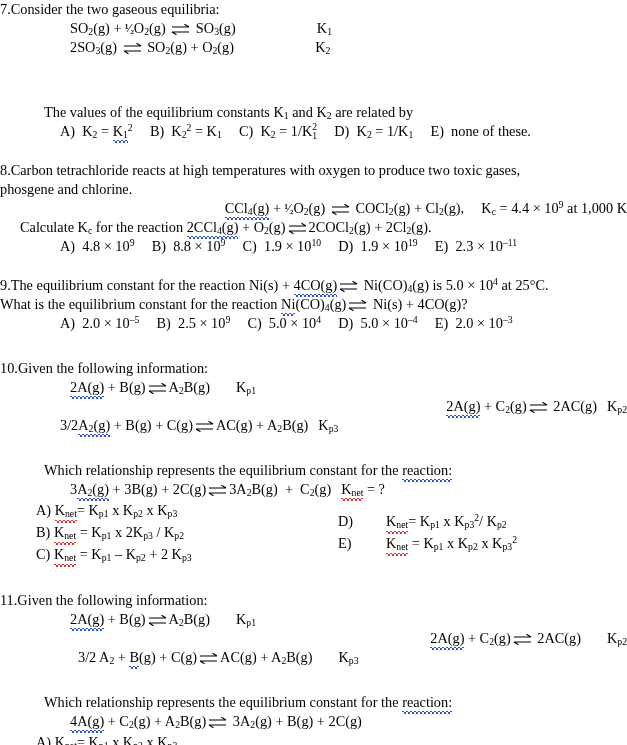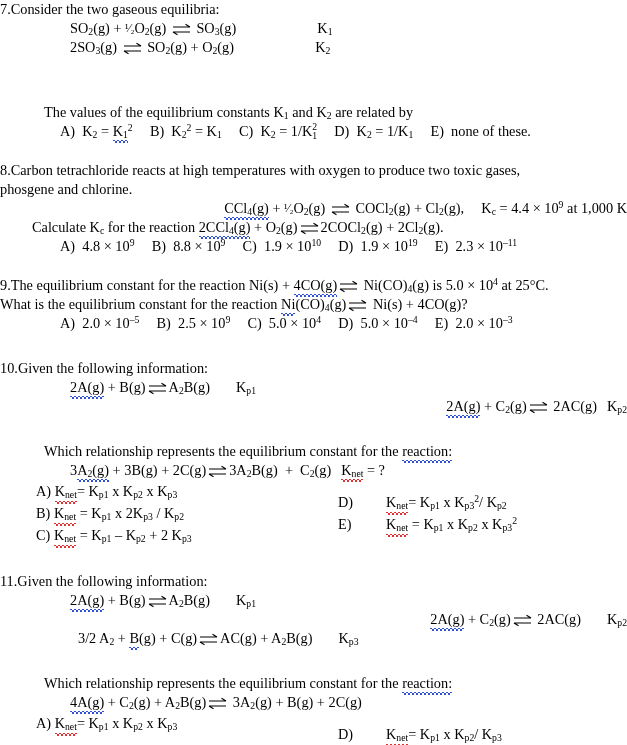--- a/index.html
+++ b/index.html
@@ -64,20 +64,21 @@
     line-height: 0;
   }
   sup {
     font-size: 0.68em;
     vertical-align: 0.48em;
     line-height: 0;
   }
   .frac {
     font-size: 0.80em;
     vertical-align: 0.12em;
+    font-weight: bold;
   }
   
   .arrow {
     display: inline-block;
     position: relative;
     width: 19px;
     height: 1em;
     vertical-align: -0.08em;
     margin: 0 2px;
   }
@@ -193,21 +194,21 @@
       <span class="arrow"><svg width="19" height="13" viewBox="0 0 19 13">
             <path d="M1 4 H18 M18 4 L13.5 1.2 M18 9 H1 M1 9 L5.5 11.8" stroke="#000" stroke-width="1.1" fill="none"></path>
           </svg></span>
       <span><span>COCl</span><sub>2</sub><span>(g)</span></span>
       <span>+</span>
       <span><span>Cl</span><sub>2</sub><span>(g),</span></span>
       <span class="gap-s"></span>
       <span><span>K</span><sub>c</sub> <span>= 4.4</span> <span>×</span> <span>10</span><sup>9</sup> <span>at 1,000 K</span></span>
     </div>
 
-    <div class="qline" style="padding-left:32px">
+    <div class="qline" style="padding-left:20px">
       <span>Calculate K</span><sub>c</sub><span> for the reaction </span><span class="sq-blue"><span>2</span><span>CCl</span><sub>4</sub><span>(g)</span></span> <span>+</span> <span>O</span><sub>2</sub><span>(g)</span><span class="arrow"><svg width="19" height="13" viewBox="0 0 19 13">
             <path d="M1 4 H18 M18 4 L13.5 1.2 M18 9 H1 M1 9 L5.5 11.8" stroke="#000" stroke-width="1.1" fill="none"></path>
           </svg></span><span>2</span><span>COCl</span><sub>2</sub><span>(g)</span> <span>+</span> <span>2</span><span>Cl</span><sub>2</sub><span>(g).</span>
     </div>
 
     <div class="qline choice-line">
       <span><span>A)</span>&nbsp; <span>4.8</span> <span>×</span> <span>10</span><sup>9</sup></span>
       <span class="gap-s"></span>
       <span><span>B)</span>&nbsp; <span>8.8</span> <span>×</span> <span>10</span><sup>9</sup></span>
       <span class="gap-s"></span>
@@ -255,20 +256,25 @@
             <path d="M1 4 H18 M18 4 L13.5 1.2 M18 9 H1 M1 9 L5.5 11.8" stroke="#000" stroke-width="1.1" fill="none"></path>
           </svg></span><span>A</span><sub>2</sub><span>B(g)</span><span class="gap-m"></span><span>K</span><sub>p1</sub>
     </div>
 
     <div class="qline eq-narrow">
       <span class="sq-blue"><span>2A</span><span>(g)</span></span> <span>+ C</span><sub>2</sub><span>(g)</span><span class="arrow"><svg width="19" height="13" viewBox="0 0 19 13">
             <path d="M1 4 H18 M18 4 L13.5 1.2 M18 9 H1 M1 9 L5.5 11.8" stroke="#000" stroke-width="1.1" fill="none"></path>
           </svg></span> <span>2AC(g)</span><span class="gap-s"></span><span>K</span><sub>p2</sub>
     </div>
 
+    <div class="qline" style="padding-left:60px">
+      <span>3/2</span><span class="sq-blue"><span>A</span><sub>2</sub><span>(g)</span></span> <span>+ B(g) + C(g)</span><span class="arrow"><svg width="19" height="13" viewBox="0 0 19 13">
+            <path d="M1 4 H18 M18 4 L13.5 1.2 M18 9 H1 M1 9 L5.5 11.8" stroke="#000" stroke-width="1.1" fill="none"></path>
+          </svg></span><span>AC(g) + A</span><sub>2</sub><span>B(g)</span><span class="gap-s"></span><span>K</span><sub>p3</sub>
+    </div>
 
     <div class="spacer-26"></div>
 
     <div class="qline prompt"><span>Which relationship represents the equilibrium constant for the </span><span class="sq-blue"><span>reaction:</span></span></div>
 
     <div class="qline eq">
       <span>3</span><span class="sq-blue"><span>A</span><sub>2</sub><span>(g)</span></span> <span>+ 3B(g) + 2C(g)</span><span class="arrow"><svg width="19" height="13" viewBox="0 0 19 13">
             <path d="M1 4 H18 M18 4 L13.5 1.2 M18 9 H1 M1 9 L5.5 11.8" stroke="#000" stroke-width="1.1" fill="none"></path>
           </svg></span><span>3A</span><sub>2</sub><span>B(g)</span> &nbsp;<span>+</span>&nbsp; <span>C</span><sub>2</sub><span>(g)</span><span class="gap-s"></span><span class="sq-red"><span>K</span><sub>net</sub></span> <span>= ?</span>
     </div>

